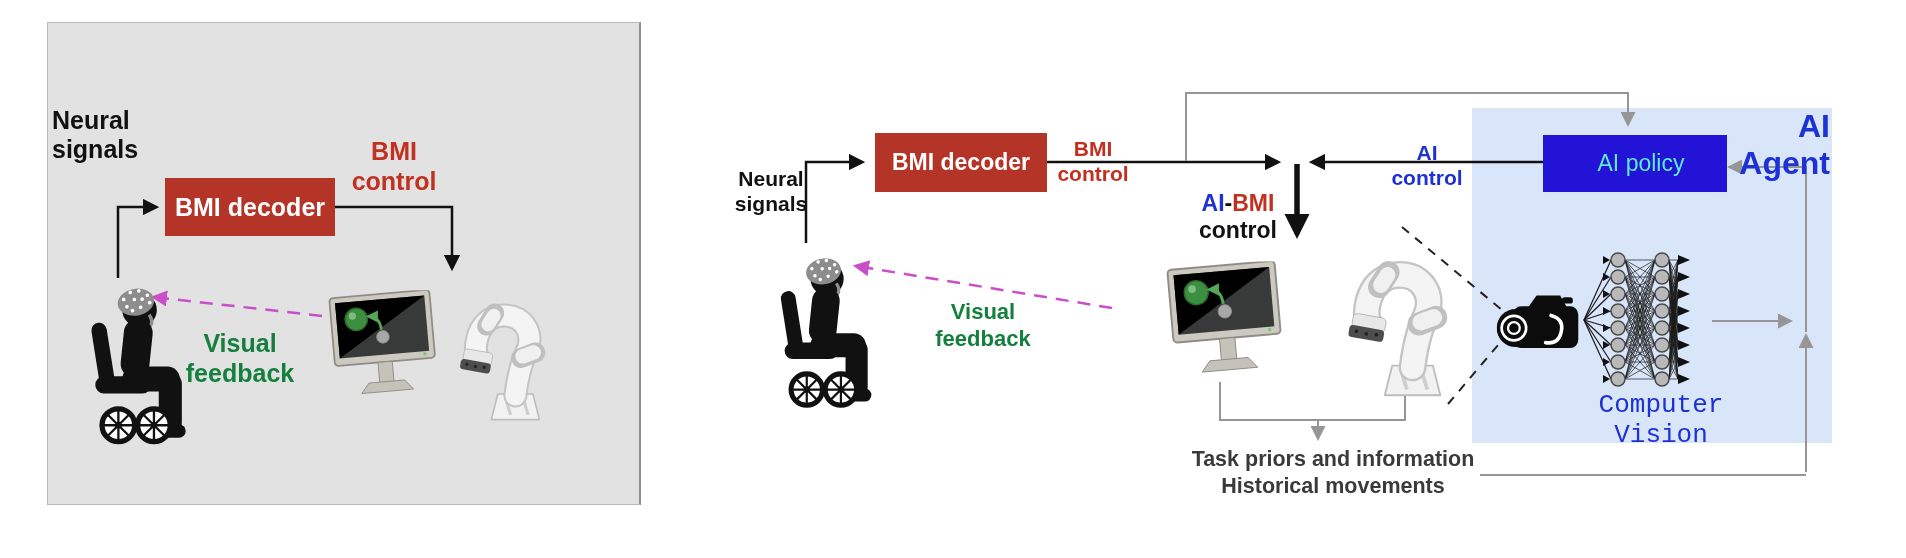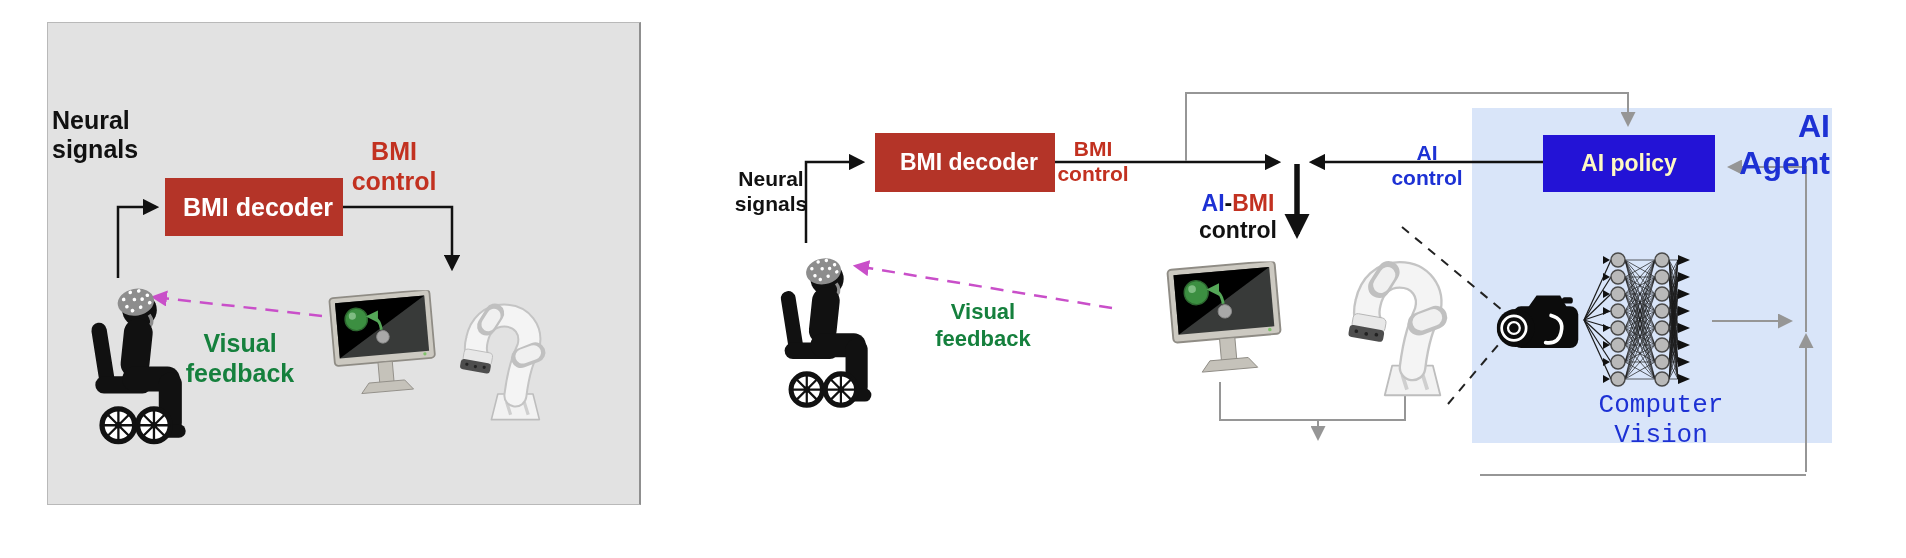--- a/index.html
+++ b/index.html
@@ -5,23 +5,23 @@
   html,body{margin:0;padding:0;background:#fff;}
   #canvas{position:relative;width:1906px;height:558px;background:#fff;overflow:hidden;
           font-family:"Liberation Sans","DejaVu Sans",sans-serif;}
   .abs{position:absolute;}
   .ml{white-space:pre-line;font-weight:bold;}
   .ctr{text-align:center;}
   
   .red-t{color:#c23120;} .blue-t{color:#1d31d4;} .mag-t{color:#15803d;} .blk-t{color:#111;}
   .gray-t{color:#3a3a3a;}
   .redbox{background:#b43428;color:#fff;display:flex;align-items:center;justify-content:center;
-          font-weight:700;padding-left:8px;}
-  .bluebox{background:#2313d6;color:#fef9c3;display:flex;align-items:center;justify-content:center;
           font-weight:700;}
+  .bluebox{background:#2313d6;color:#5eead4;display:flex;align-items:center;justify-content:center;
+          font-weight:400;padding-left:12px;}
   #left-panel{left:47px;top:22px;width:594px;height:483px;background:#e2e2e2;
               border:1px solid #b9b9b9;border-right:2px solid #8f8f8f;box-sizing:border-box;z-index:0;}
   #agent-bg{left:1472px;top:108px;width:360px;height:335px;background:#d9e5f9;z-index:1;}
   #wires{left:0;top:0;width:1906px;height:558px;z-index:2;pointer-events:none;}
   .icon{z-index:3;} .txt{z-index:4;}
   #left-title{left:47px;top:24px;width:594px;font-size:30px;font-weight:700;}
   #l-neural{left:52px;top:106px;font-size:25px;line-height:29px;}
   #l-decoder{left:165px;top:178px;width:170px;height:58px;font-size:25px;}
   #l-bmi-control{left:338px;top:136px;width:112px;font-size:25px;line-height:30px;}
   #l-visual{left:166px;top:328px;width:148px;font-size:25px;line-height:30px;}
@@ -389,13 +389,15 @@
     <div class="blk-t">control</div>
   </div>
 
   <div id="r-ai-control" class="abs txt ml ctr blue-t">AI
 control</div>
   <div id="agent-label" class="abs txt blue-t">AI Agent</div>
   <div id="ai-policy" class="abs txt bluebox">AI policy</div>
   <div id="cv-label" class="abs txt ctr blue-t">Computer Vision</div>
   <div id="r-visual" class="abs txt ml ctr mag-t">Visual
 feedback</div>
+  <div id="task-priors" class="abs txt ml ctr gray-t">Task priors and information
+Historical movements</div>
 </div>
 
 </body></html>

